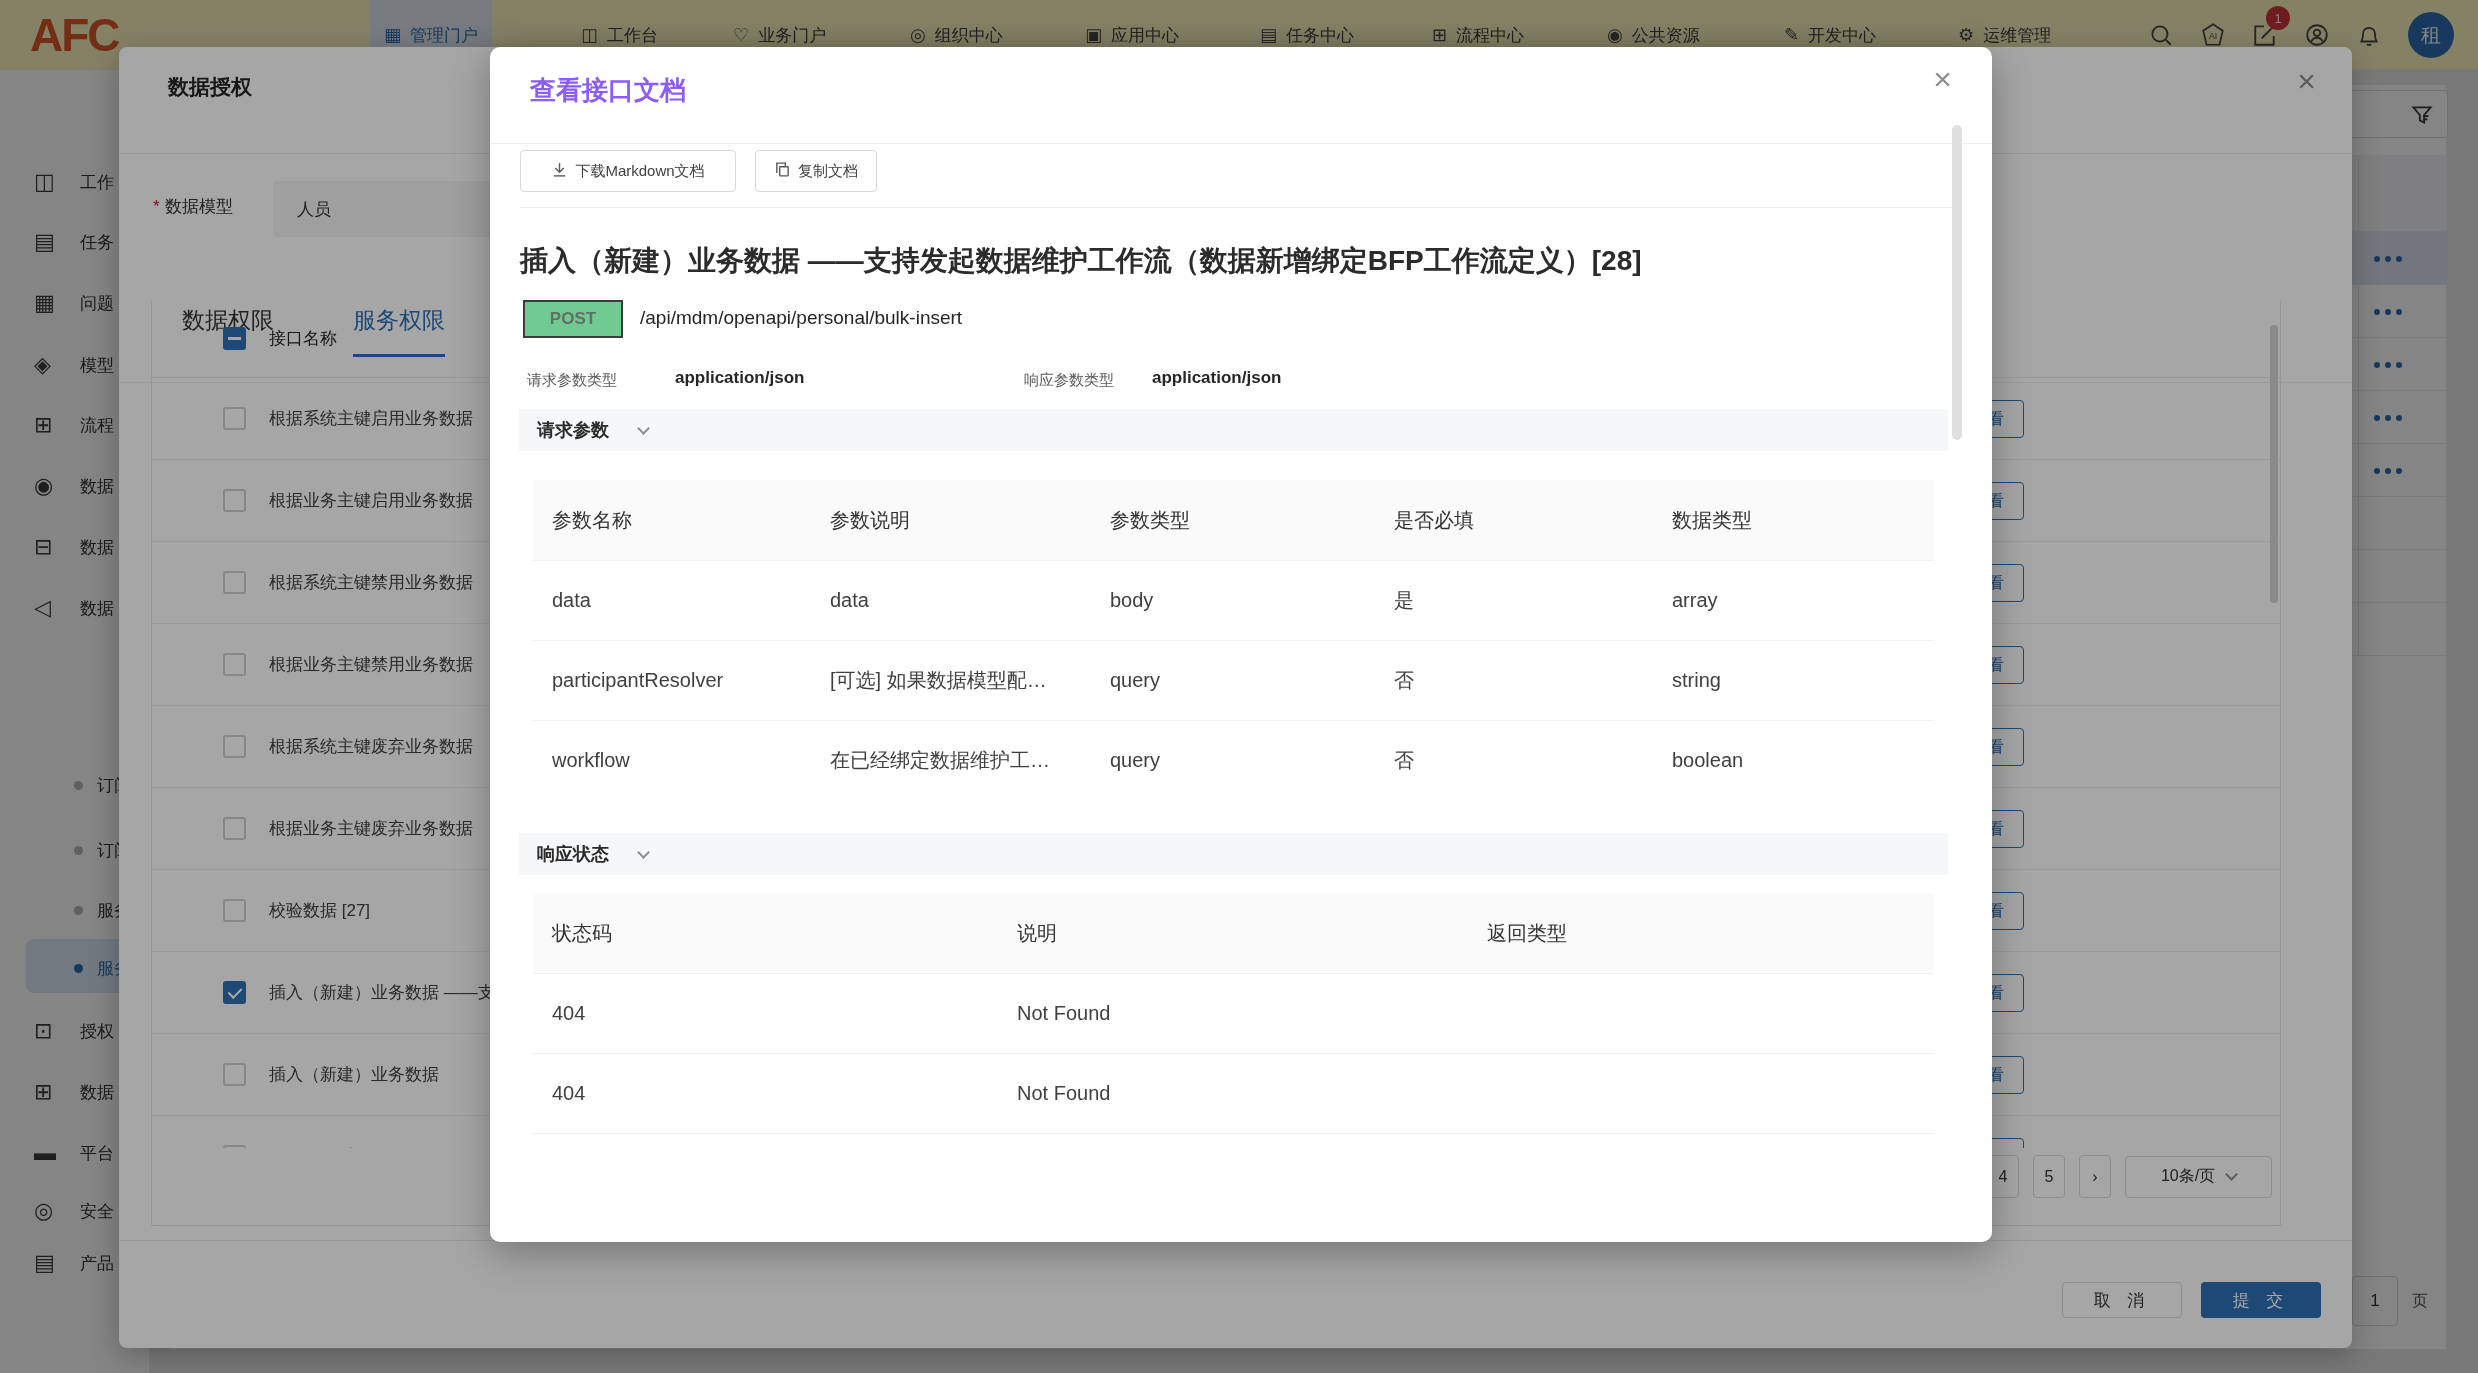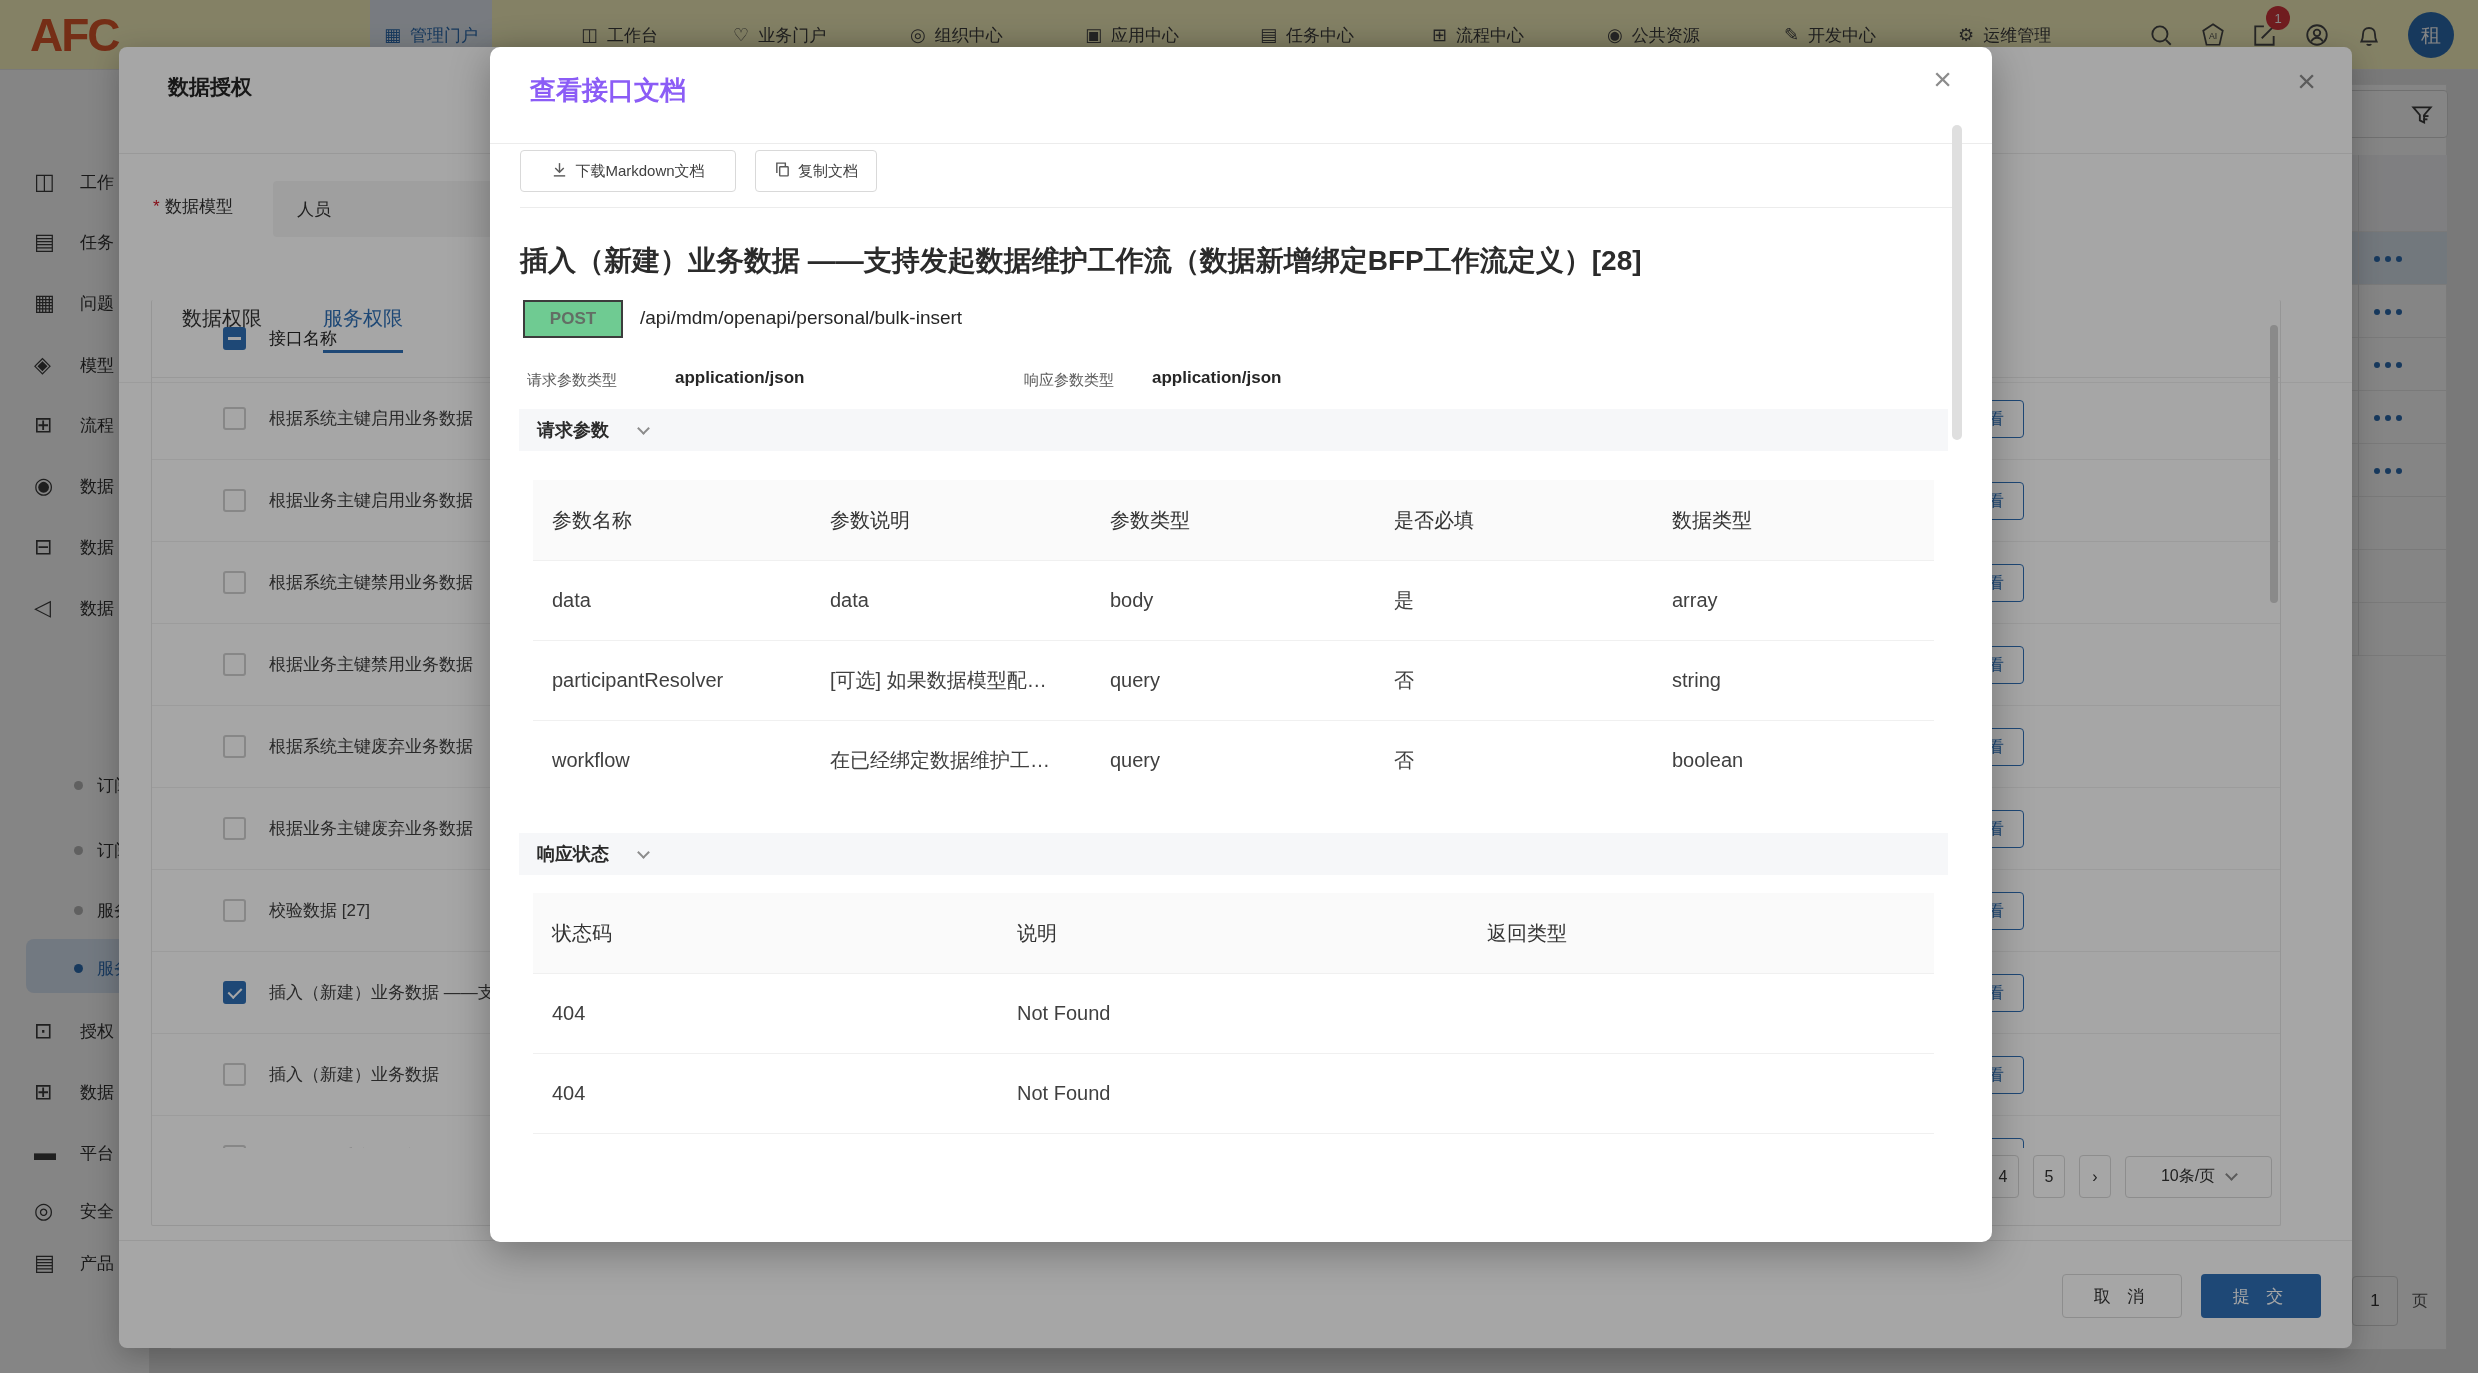--- a/index.html
+++ b/index.html
@@ -56,21 +56,21 @@
   .overlay2{position:absolute;inset:0;background:rgba(0,0,0,0.35);z-index:30;}
 
   
   .modal1{position:absolute;left:119px;top:47px;width:2233px;height:1301px;background:#fff;border-radius:8px;z-index:20;box-shadow:0 8px 30px rgba(0,0,0,.25);}
   .m1-title{position:absolute;left:49px;top:26px;font-size:21px;font-weight:600;color:#262626;}
   .m1-close{position:absolute;right:36px;top:18px;font-size:32px;color:#8c8c8c;line-height:1;cursor:pointer;}
   .m1-hdiv{position:absolute;left:0;top:106px;width:100%;height:1px;background:#ececec;}
   .m1-req{position:absolute;left:34px;top:150px;color:#cf1322;font-size:17px;}
   .m1-form-label{position:absolute;left:46px;top:148px;font-size:17px;color:#333;}
   .m1-input{position:absolute;left:154px;top:134px;width:430px;height:56px;background:#f5f5f5;border-radius:4px;display:flex;align-items:center;padding-left:24px;font-size:17px;color:#333;}
-  .m1-tabs{position:absolute;left:63px;top:258px;display:flex;gap:61px;font-size:20px;color:#333;}
+  .m1-tabs{position:absolute;left:63px;top:258px;display:flex;gap:79px;font-size:23px;color:#333;}
   .m1-tab{cursor:pointer;padding-bottom:18px;}
   .m1-tab.active{color:var(--primary);border-bottom:3px solid var(--primary);}
   .m1-tabdiv{position:absolute;left:0;top:335px;width:100%;height:1px;background:#f0f0f0;}
 
   .m1-table{position:absolute;left:32px;top:253px;width:2130px;height:926px;border:1px solid #e7e7e7;border-top:none;border-radius:2px;}
   .m1-scroll{position:absolute;left:0;top:0;width:100%;height:848px;overflow:hidden;}
   .m1-thead{display:flex;align-items:center;height:78px;border-bottom:1px solid #ebebeb;}
   .m1-row{position:relative;display:flex;align-items:center;height:82px;border-bottom:1px solid #f0f0f0;}
   .cb{position:relative;flex:none;width:23px;height:23px;margin-left:71px;border:2px solid #cfcfcf;border-radius:3px;background:#fff;cursor:pointer;}
   .cb.checked{background:var(--primary);border-color:var(--primary);}
@@ -80,21 +80,21 @@
   .m1-col-label{margin-left:23px;font-size:17px;color:#262626;white-space:nowrap;}
   .m1-row .m1-col-label{color:#404040;}
   .view-btn{position:absolute;right:256px;top:22px;width:72px;height:38px;border:1px solid var(--primary);border-radius:4px;background:#fff;color:var(--primary);font-size:16px;cursor:pointer;}
   .m1-sb{position:absolute;right:2px;top:25px;width:8px;height:278px;border-radius:4px;background:#d4d4d4;}
   .m1-pager{position:absolute;right:8px;bottom:27px;display:flex;align-items:center;gap:14px;}
   .pg-btn{min-width:32px;height:43px;border:1px solid #d9d9d9;border-radius:4px;background:#fff;display:flex;align-items:center;justify-content:center;font-size:16px;color:#333;cursor:pointer;padding:0 9px;}
   .pg-size{width:147px;height:42px;border:1px solid #d9d9d9;border-radius:4px;background:#fff;display:flex;align-items:center;justify-content:center;gap:12px;font-size:16px;color:#333;cursor:pointer;}
   .chev{width:9px;height:9px;border-right:2px solid #8c8c8c;border-bottom:2px solid #8c8c8c;transform:rotate(45deg);margin-top:-4px;}
   .m1-fdiv{position:absolute;left:0;top:1193px;width:100%;height:1px;background:#ececec;}
   .m1-footer{position:absolute;right:31px;top:1227px;display:flex;gap:5px;}
-  .btn{height:44px;border-radius:4px;font-size:17px;cursor:pointer;display:flex;align-items:center;justify-content:center;letter-spacing:6px;padding:0 28px;}
+  .btn{height:36px;border-radius:4px;font-size:17px;cursor:pointer;display:flex;align-items:center;justify-content:center;letter-spacing:6px;padding:0 28px;margin-top:8px;}
   .btn-cancel{width:120px;border:1px solid #d9d9d9;background:#fff;color:#333;margin-right:0;}
   .btn-submit{width:120px;border:none;background:var(--primary);color:#fff;margin-left:0;text-align:right;}
 
   
   .modal2{position:absolute;left:490px;top:47px;width:1502px;height:1195px;background:#fff;border-radius:10px;z-index:40;box-shadow:0 10px 40px rgba(0,0,0,.3);}
   .m2-title{position:absolute;left:40px;top:26px;font-size:26px;font-weight:600;color:#8b5cf6;}
   .m2-close{position:absolute;right:40px;top:16px;font-size:32px;color:#8c8c8c;line-height:1;cursor:pointer;}
   .m2-hdiv{position:absolute;left:0;top:96px;width:100%;height:1px;background:#ececec;}
   .tool-btn{position:absolute;top:103px;height:42px;border:1px solid #d9d9d9;border-radius:4px;background:#fff;display:flex;align-items:center;justify-content:center;gap:7px;font-size:15px;color:#404040;cursor:pointer;}
   .tool-btn svg{color:#595959;}

